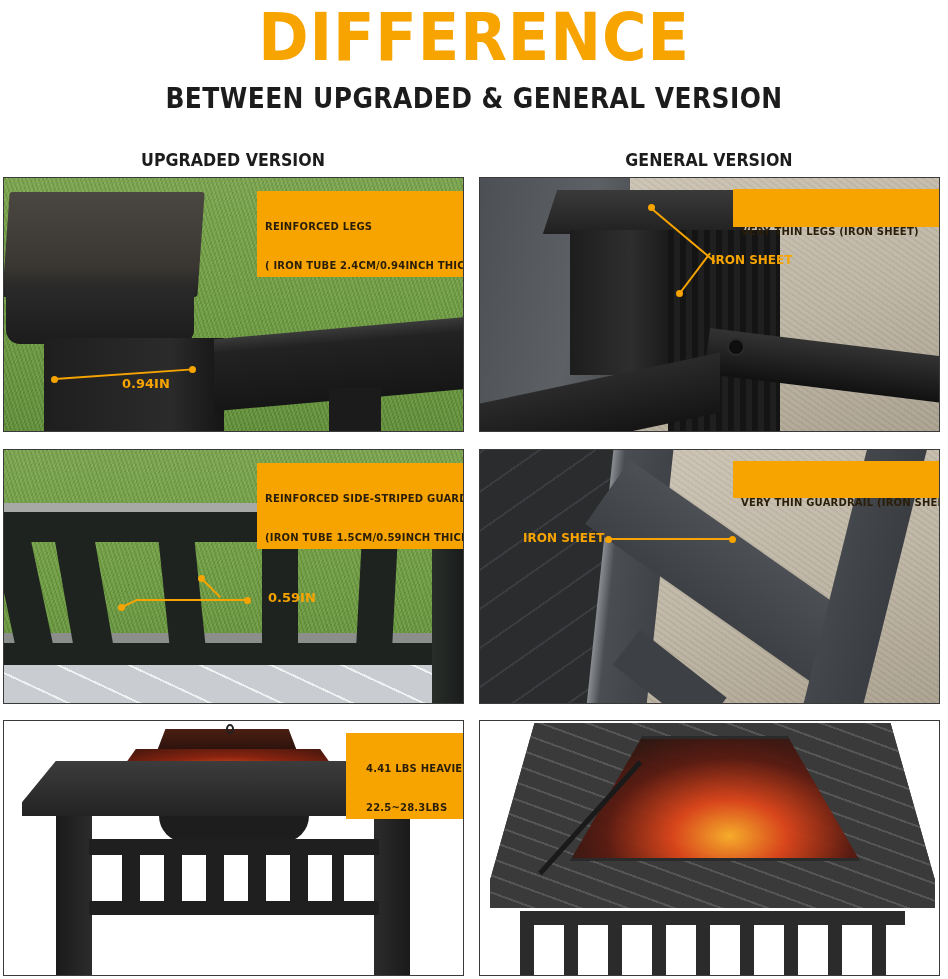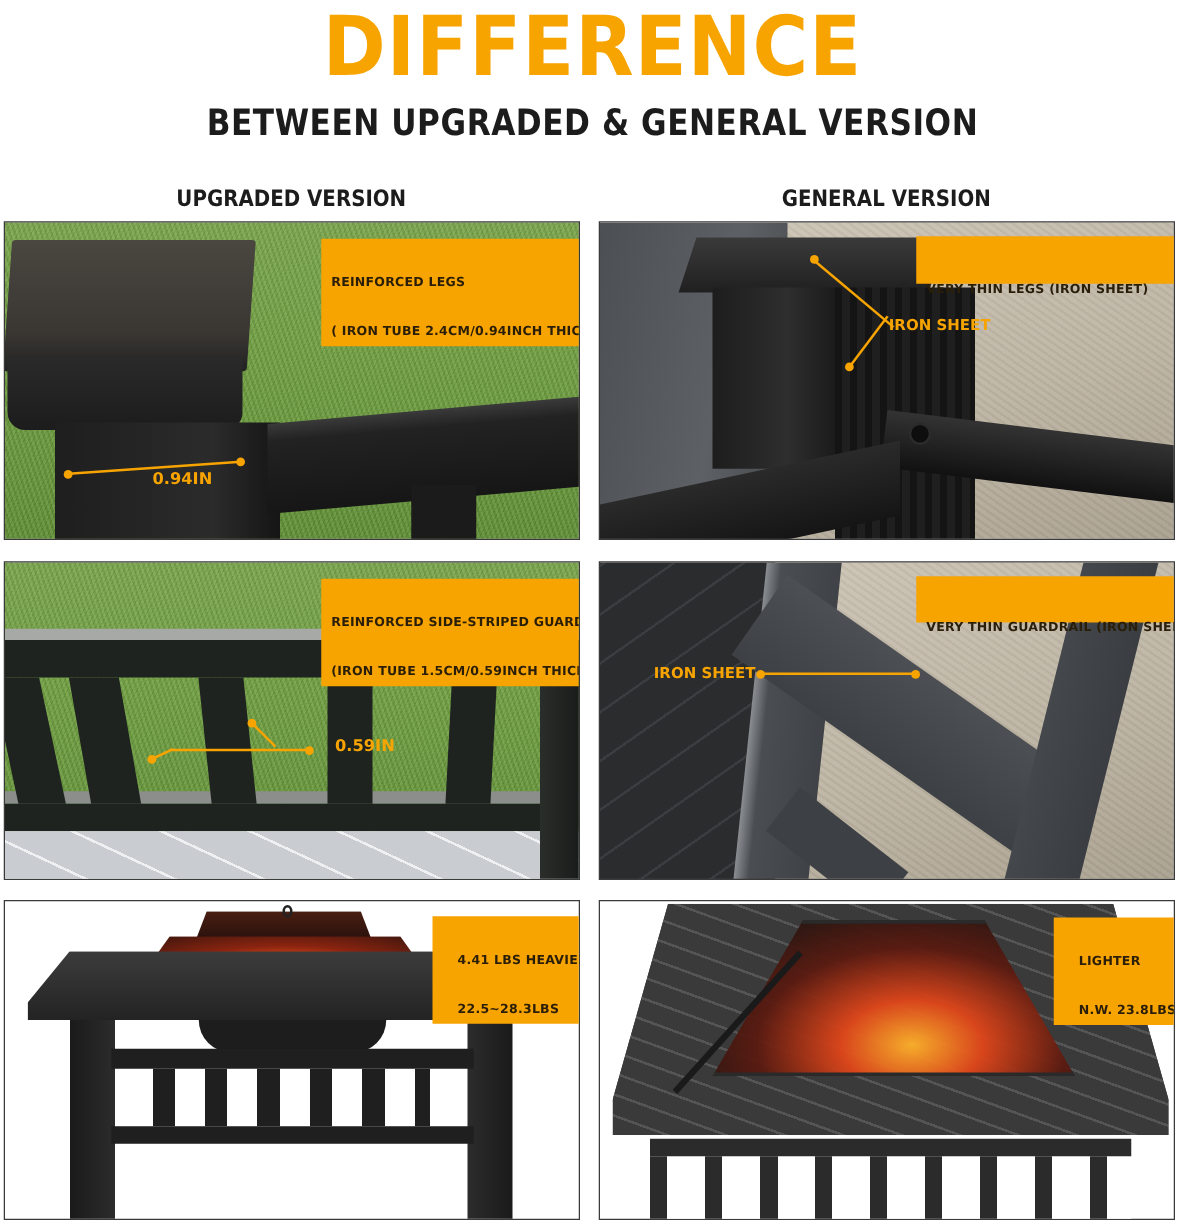--- a/index.html
+++ b/index.html
@@ -177,17 +177,13 @@
     <span>22.5~28.3LBS</span>
   </div>
 </div>
 
 <div class="panel p-r r3 white">
   <div class="shape" style="left:10px;top:2px;width:445px;height:185px;background:repeating-linear-gradient(20deg,#3a3a3a 0 14px,#555 14px 16px),repeating-linear-gradient(-50deg,transparent 0 18px,rgba(90,90,90,0.6) 18px 20px),#3d3d3d;clip-path:polygon(10% 0,90% 0,100% 85%,100% 100%,0 100%,0 85%);"></div>
   <div class="shape" style="left:90px;top:15px;width:290px;height:125px;background:radial-gradient(ellipse at 55% 80%,#ffb22a 0%,#e0461a 25%,#5a1a10 55%,#2a1510 80%);clip-path:polygon(25% 0,75% 0,100% 100%,0 100%);opacity:0.95;"></div>
   <div class="shape" style="left:90px;top:15px;width:290px;height:125px;border:3px solid #2a2a2a;clip-path:polygon(25% 0,75% 0,100% 100%,0 100%);"></div>
   <div class="shape" style="left:60px;top:150px;width:150px;height:5px;background:#1a1a1a;transform:rotate(-48deg);transform-origin:left center;"></div>
   <div class="shape" style="left:40px;top:190px;width:385px;height:66px;background:repeating-linear-gradient(90deg,#2b2b2b 0 14px,#ffffff 14px 44px);border-top:14px solid #2b2b2b;"></div>
-  <div class="tag" style="left:363px;top:13px;width:98px;padding-left:20px;">
-    <span>LIGHTER</span>
-    <span>N.W. 23.8LBS</span>
-  </div>
 </div>
 
 </body></html>

